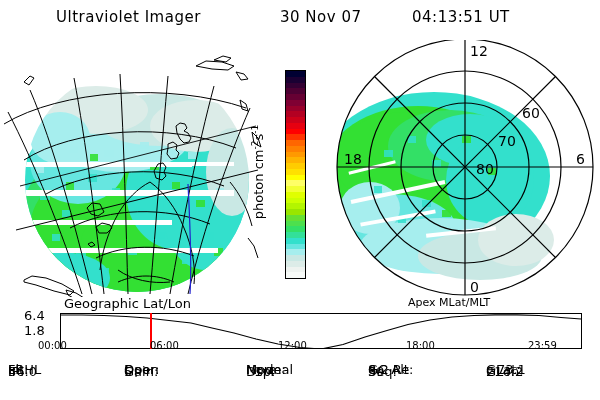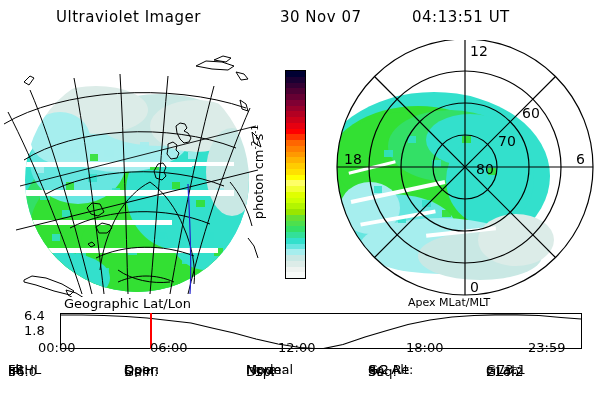--- a/index.html
+++ b/index.html
@@ -30,21 +30,21 @@
               transform:translate(-50%,-50%) rotate(-90deg);}
   #cbar-title sup{font-size:9px;vertical-align:super;}
   
   #strip{left:0;top:296px;width:600px;height:62px;}
   #strip-title-left{position:absolute;left:64px;top:0px;font-size:13px;}
   #strip-title-right{position:absolute;left:408px;top:0px;font-size:11px;}
   #strip-ylab{position:absolute;left:-6px;top:32px;font-size:13px;white-space:nowrap;
               transform:translate(-50%,-50%) rotate(-90deg);}
   .strip-ytick{position:absolute;font-size:13px;left:24px;transform:translateY(-50%);}
   #strip-box{position:absolute;left:60px;top:17px;width:522px;height:36px;}
-  .strip-xtick{position:absolute;top:44px;font-size:13px;}
+  .strip-xtick{position:absolute;top:44px;font-size:10px;}
   
   #footer{left:0;top:362px;width:600px;height:38px;}
   #footer span{position:absolute;font-size:13px;white-space:nowrap;}
   .f-r1{top:0;} .f-r2{top:2px;}
   .f-c1{left:8px;} .f-c2{left:124px;} .f-c3{left:246px;}
   .f-c4{left:368px;} .f-c5{left:486px;}
 </style>
 </head>
 <body>
 

